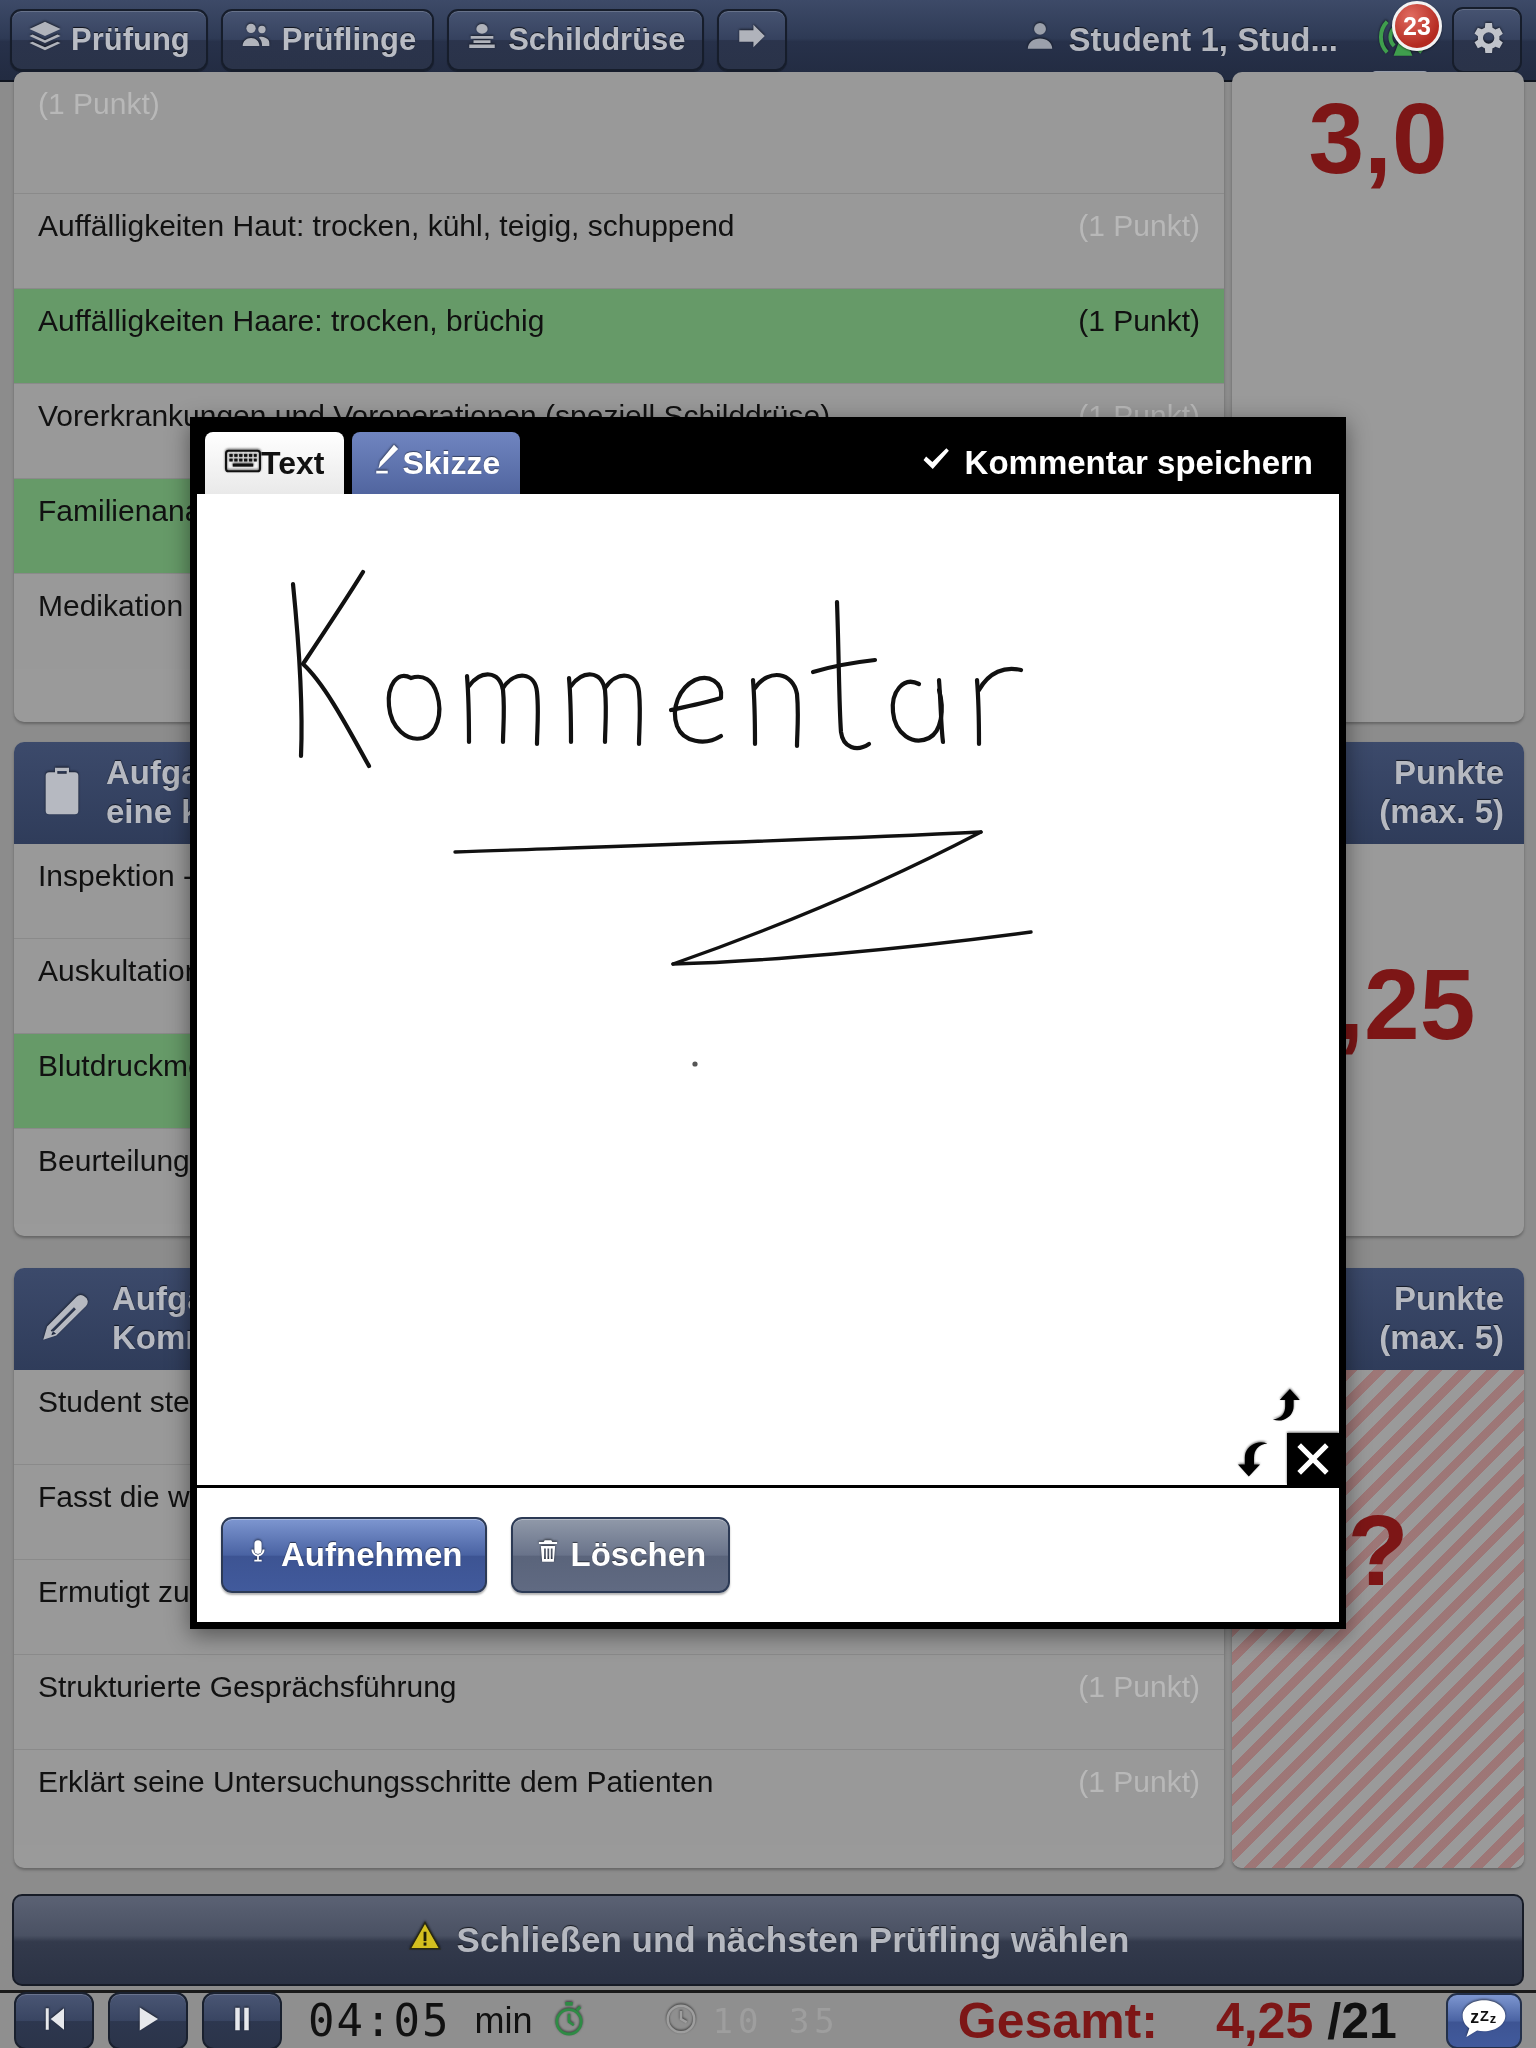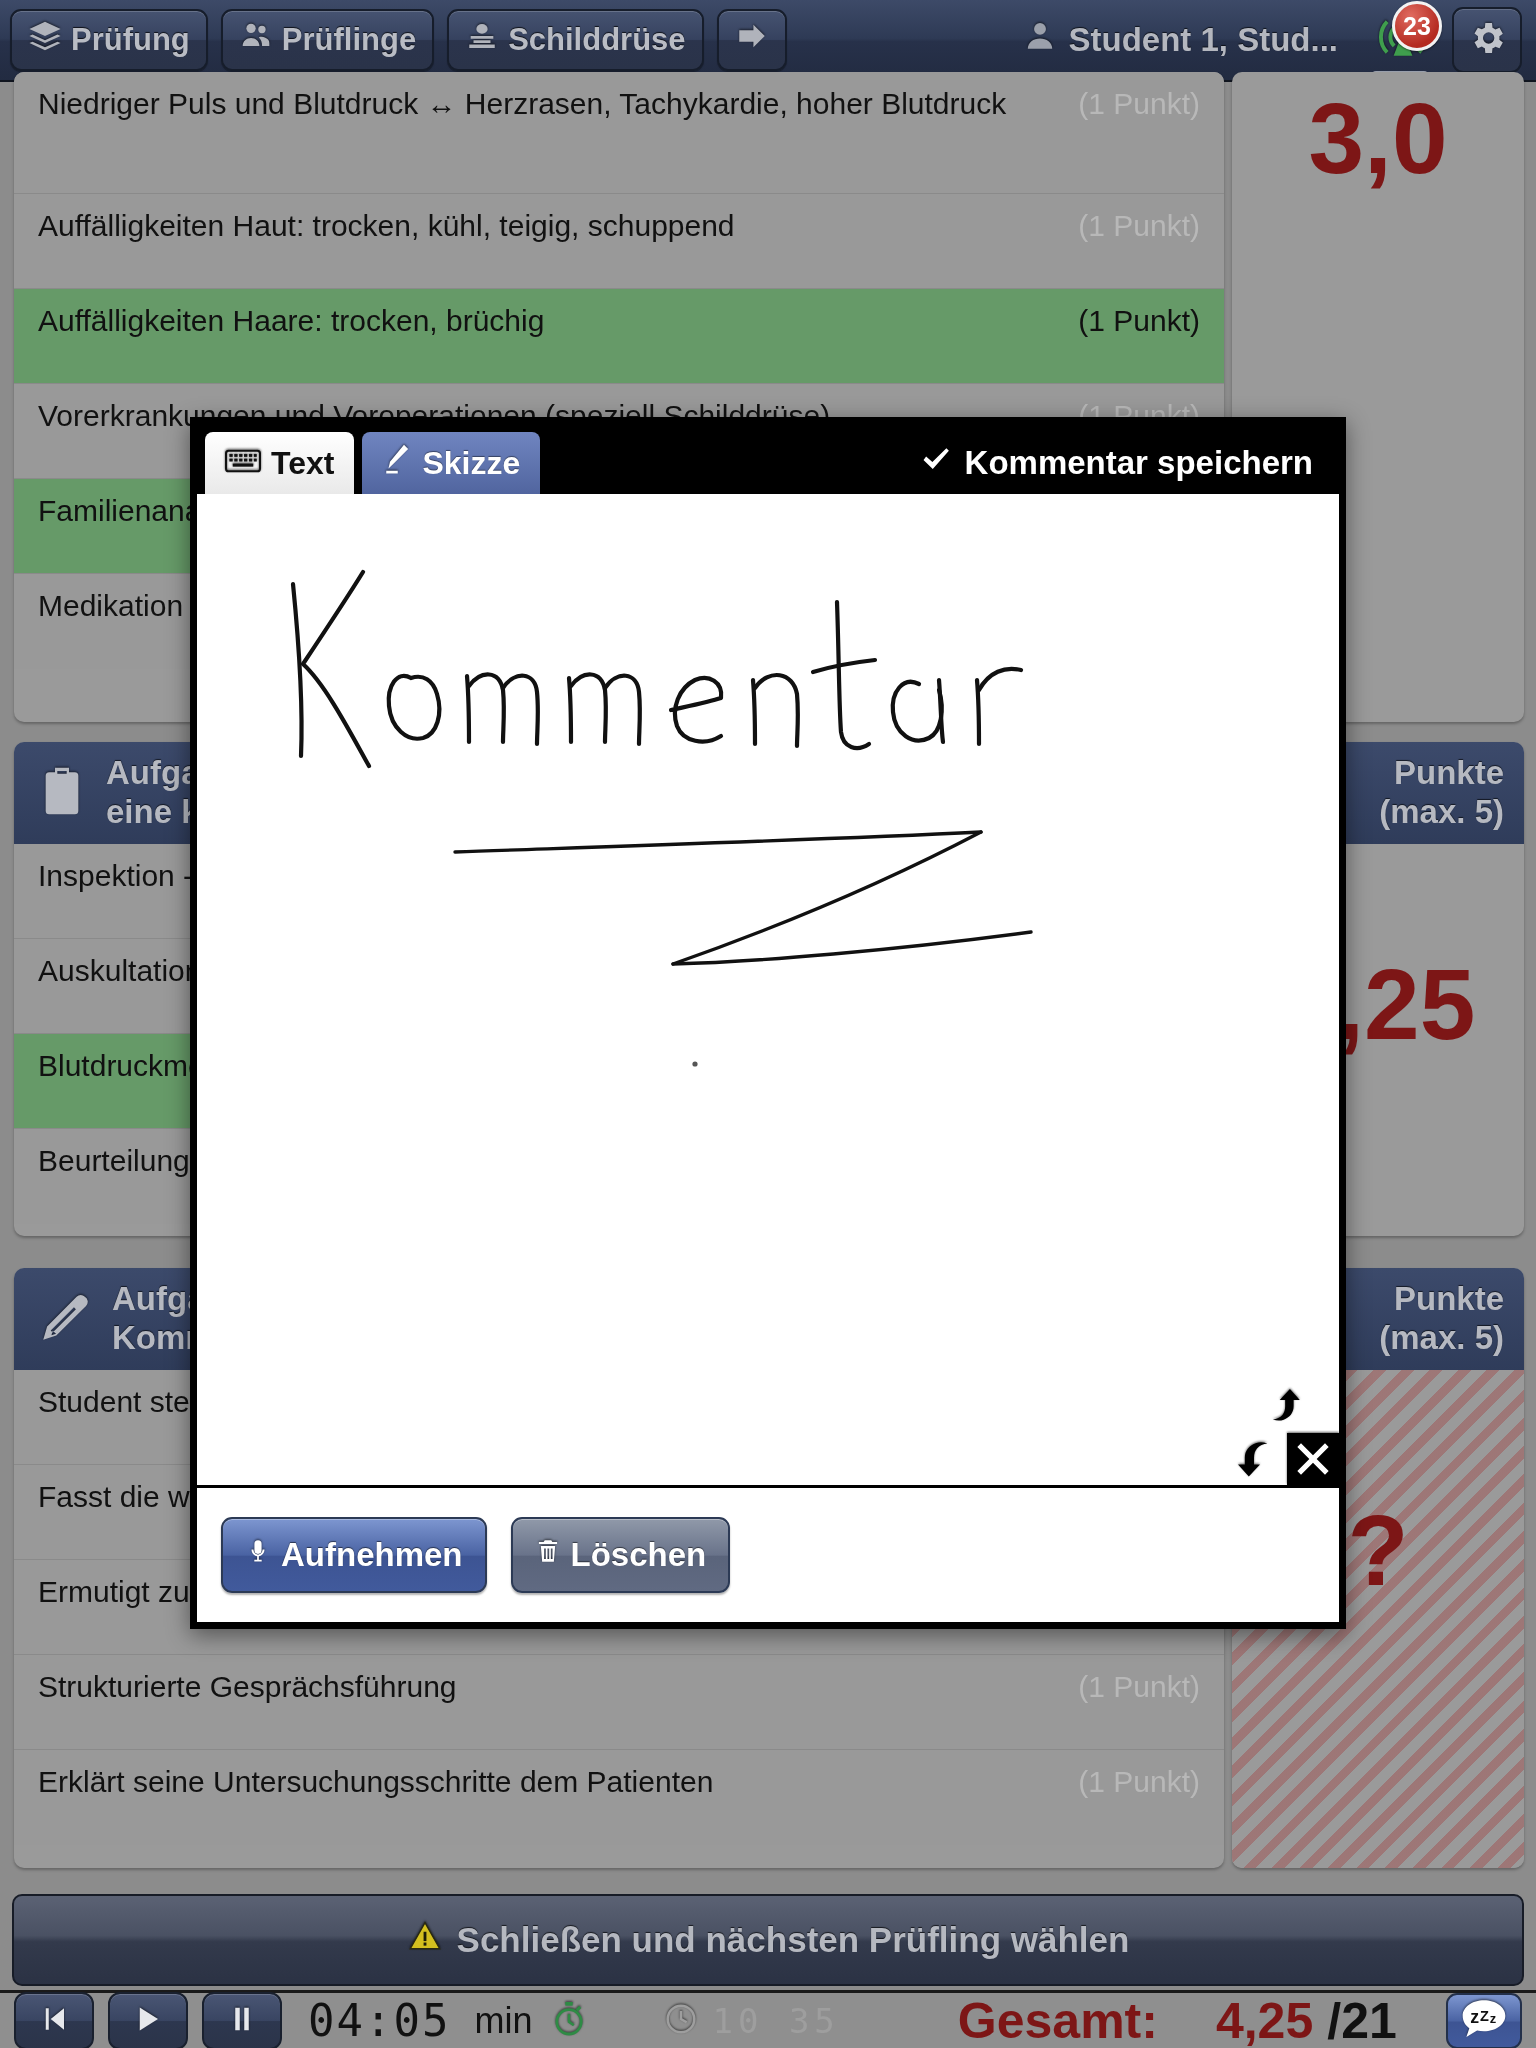--- a/index.html
+++ b/index.html
@@ -116,21 +116,21 @@
     position:absolute;left:190px;top:417px;width:1156px;height:1212px;
     background:#fff;border:7px solid #000;box-sizing:border-box;
     box-shadow:0 6px 22px rgba(0,0,0,.45);
     display:flex;flex-direction:column;
   }
   .mhdr{
     height:70px;background:#000;display:flex;align-items:flex-end;position:relative;
     flex:0 0 auto;
   }
   .tab{
-    height:62px;display:flex;align-items:center;gap:10px;
+    height:62px;display:flex;align-items:center;gap:0;
     padding:0 20px;font-size:32px;font-weight:bold;cursor:pointer;
     border-radius:8px 8px 0 0;margin-left:8px;box-sizing:border-box;
   }
   .tab.inactive{background:linear-gradient(180deg,#ffffff 0%,#e9e9e9 100%);color:#111;}
   .tab.active{background:linear-gradient(180deg,#7085c0 0%,#51659f 100%);color:#fff;
               text-shadow:0 -1px 1px rgba(0,0,0,.45);}
   .saveBtn{
     margin-left:auto;margin-right:26px;margin-bottom:12px;
     display:flex;align-items:center;gap:12px;
     color:#fff;font-size:33px;font-weight:bold;cursor:pointer;white-space:nowrap;
@@ -267,21 +267,20 @@
         </span>
       </div>
     </div>
   </div>
 
   <div class="body">
 
     <div class="card" style="left:14px;top:-10px;width:1210px;height:650px;">
       <div class="rows">
         <div class="row tall">
-          <span>Niedriger Puls und Blutdruck ↔ Herzrasen, Tachykardie, hoher Blutdruck</span>
           <span class="pts">(1 Punkt)</span>
         </div>
         <div class="row">
           <span>Auffälligkeiten Haut: trocken, kühl, teigig, schuppend</span>
           <span class="pts">(1 Punkt)</span>
         </div>
         <div class="row green">
           <span>Auffälligkeiten Haare: trocken, brüchig</span>
           <span class="pts">(1 Punkt)</span>
         </div>

